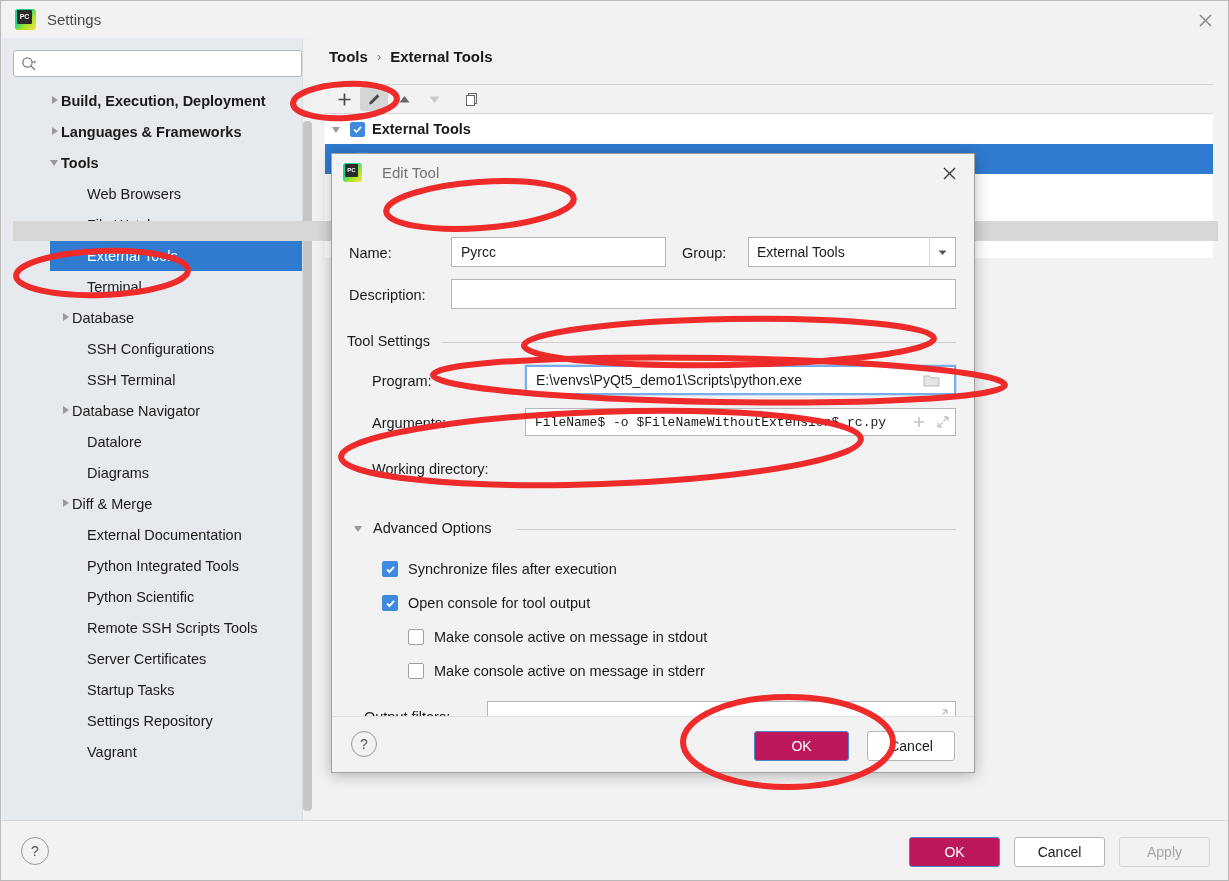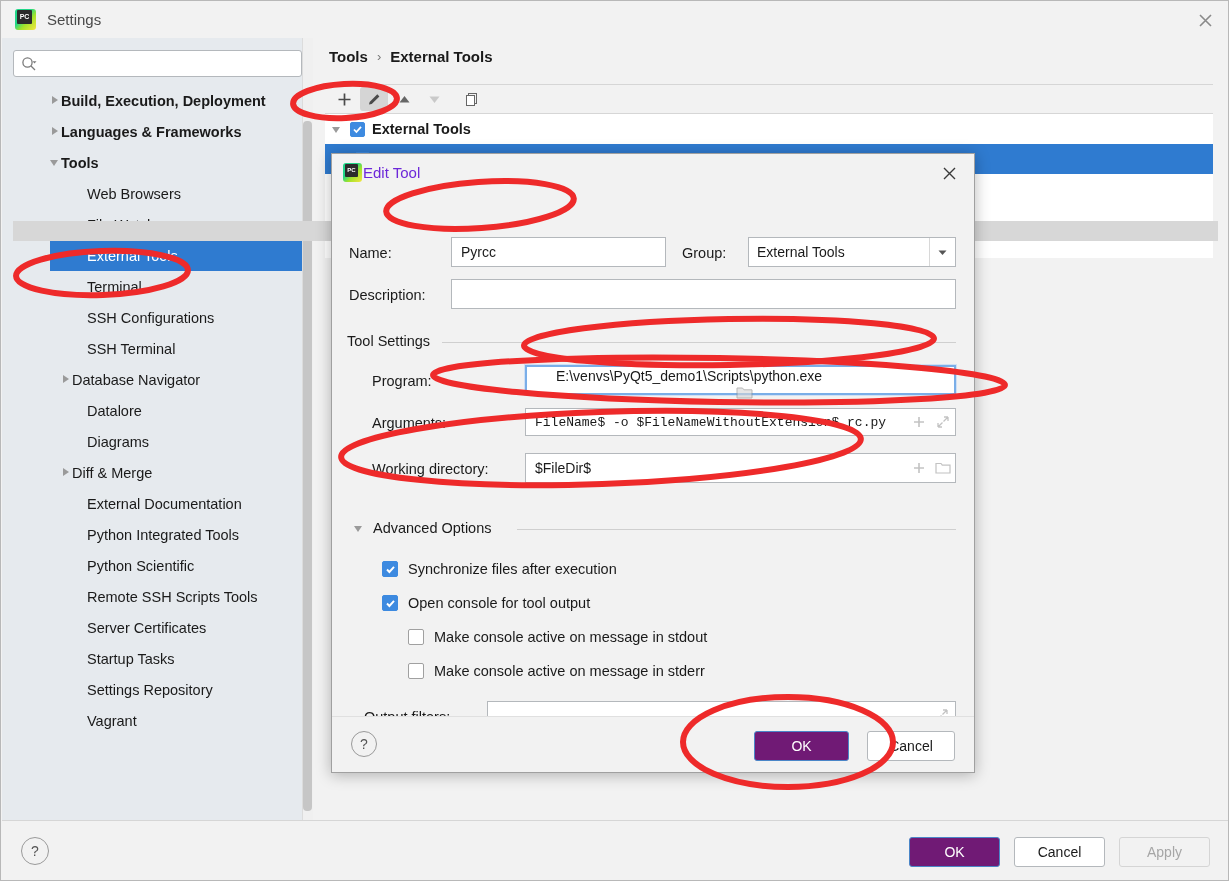--- a/index.html
+++ b/index.html
@@ -147,21 +147,21 @@
     position: absolute; left: 330px; top: 152px; width: 644px; height: 620px;
     background: #f2f2f2;
     border: 1px solid #a0a0a0;
     box-shadow: 0 2px 14px rgba(0,0,0,.28);
   }
   .dlg-title {
     position: relative; height: 37px; display: flex; align-items: center;
   }
   .dlg-title .pc-icon { margin-left: 11px; width: 19px; height: 19px; }
   .dlg-title .pc-icon::after { width: 13px; height: 13px; line-height: 13px; font-size: 6px; }
-  .dlg-title-text { margin-left: 1px; font-size: 15px; color: #6d28d9; }
+  .dlg-title-text { margin-left: 20px; font-size: 15px; color: #737373; }
   .dlg-close {
     position: absolute; right: 14px; top: 8px; width: 22px; height: 22px;
     display: flex; align-items: center; justify-content: center; cursor: pointer;
   }
   .dlg-body { position: relative; height: 545px; }
   .dlg-footer {
     position: absolute; left: 0; bottom: 0; width: 100%; height: 56px;
     background: #f2f2f2; border-top: 1px solid #e0e0e0;
   }
   .lbl { font-size: 14.5px; color: #1a1a1a; }
@@ -190,21 +190,21 @@
     background: #3d8ae0; border: 1px solid #3d8ae0;
     display: flex; align-items: center; justify-content: center;
   }
   .chk.off { background: #fff; border: 1px solid #a0a0a0; }
   .hint { position: absolute; font-size: 12.5px; color: #8a8a8a; }
   .btn {
     height: 30px; border-radius: 3px; font-size: 14px;
     display: flex; align-items: center; justify-content: center;
     cursor: pointer; font-family: "Liberation Sans", sans-serif;
   }
-  .btn.primary { background: #701a75; color: #ffffff; border: 1px solid #4a86c8; }
+  .btn.primary { background: #be185d; color: #ffffff; border: 1px solid #4a86c8; }
   .btn.normal { background: #ffffff; color: #1a1a1a; border: 1px solid #b4b8bc; }
   .btn.disabled { background: #f2f2f2; color: #a6a6a6; border: 1px solid #d5d5d5; cursor: default; }
   .help-btn {
     width: 26px; height: 26px; border-radius: 50%;
     border: 1px solid #9a9a9a; color: #555; font-size: 14px;
     display: flex; align-items: center; justify-content: center; cursor: pointer;
     background: #f2f2f2;
   }
   .combo {
     background: #fff; border: 1px solid #b4b8bc;
@@ -293,20 +293,25 @@
         <div class="trow">
           <span style="display:inline-block;width:26px;flex:none"></span>
           <span class="tarrow"></span>
           <span class="tlabel">Terminal</span>
           <span class="copy-badge"><svg width="13" height="13" viewBox="0 0 13 13">
               <rect x="3.5" y="1.5" width="7" height="8.5" stroke="#a5a9ad" fill="none"></rect>
               <rect x="1.5" y="3.5" width="7" height="8.5" stroke="#a5a9ad" fill="#e6eaee"></rect>
             </svg></span>
         </div>
         <div class="trow">
+          <span style="display:inline-block;width:11px;flex:none"></span>
+          <span class="tarrow right"></span>
+          <span class="tlabel">Database</span>
+        </div>
+        <div class="trow">
           <span style="display:inline-block;width:26px;flex:none"></span>
           <span class="tarrow"></span>
           <span class="tlabel">SSH Configurations</span>
           <span class="copy-badge"><svg width="13" height="13" viewBox="0 0 13 13">
               <rect x="3.5" y="1.5" width="7" height="8.5" stroke="#a5a9ad" fill="none"></rect>
               <rect x="1.5" y="3.5" width="7" height="8.5" stroke="#a5a9ad" fill="#e6eaee"></rect>
             </svg></span>
         </div>
         <div class="trow">
           <span style="display:inline-block;width:26px;flex:none"></span>
@@ -494,21 +499,21 @@
 
       <div class="lbl" style="position:absolute;left:17px;top:96px;">Description:</div>
       <div class="field" style="position:absolute;left:119px;top:88px;width:505px;height:30px;">
         <input id="description-input" style="">
       </div>
 
       <div class="sec-title" style="left:15px;top:142px;">Tool Settings</div>
       <div class="group-sep" style="left:110px;top:151px;width:514px;"></div>
 
       <div class="lbl" style="position:absolute;left:40px;top:182px;">Program:</div>
-      <div class="field focus" style="position:absolute;left:193px;top:174px;width:431px;height:30px;padding-right:0;flex-direction:column;">
+      <div class="field focus" style="position:absolute;left:193px;top:174px;width:431px;height:30px;padding-right:0;">
         <input id="program-input" style="width: 380px;" value="E:\venvs\PyQt5_demo1\Scripts\python.exe">
         <span class="iconbtn" style="width:34px;height:26px;">
           <svg width="17" height="15" viewBox="0 0 17 15">
             <path d="M1 3 h5.5 l1.4 1.8 H16 v8.2 H1 Z" fill="#d6d6d6" stroke="#8a8a8a" stroke-width="1"></path>
           </svg>
         </span>
       </div>
 
       <div class="lbl" style="position:absolute;left:40px;top:224px;">Arguments:</div>
       <div class="field" style="position:absolute;left:193px;top:217px;width:431px;height:28px;padding-right:0;">
@@ -520,33 +525,20 @@
         </span>
         <span class="iconbtn">
           <svg width="14" height="14" viewBox="0 0 14 14">
             <path d="M12 2 L7.5 6.5 M12 2 L12 6 M12 2 L8 2" stroke="#9a9a9a" stroke-width="1.3" fill="none"></path>
             <path d="M2 12 L6.5 7.5 M2 12 L2 8 M2 12 L6 12" stroke="#9a9a9a" stroke-width="1.3" fill="none"></path>
           </svg>
         </span>
       </div>
 
       <div class="lbl" style="position:absolute;left:40px;top:270px;">Working directory:</div>
-      <div class="field" style="position:absolute;left:193px;top:262px;width:431px;height:30px;padding-right:0;">
-        <input id="workdir-input" style="width: 375px;" value="$FileDir$">
-        <span class="iconbtn">
-          <svg width="14" height="14" viewBox="0 0 14 14">
-              <path d="M7 2 V12 M2 7 H12" stroke="#9a9a9a" stroke-width="1.6"></path>
-            </svg>
-        </span>
-        <span class="iconbtn">
-          <svg width="16" height="14" viewBox="0 0 16 14">
-            <path d="M1 2.5 h5 l1.3 1.7 H15 v7.8 H1 Z" fill="none" stroke="#9a9a9a" stroke-width="1.2"></path>
-          </svg>
-        </span>
-      </div>
 
       <div class="chk-row" style="left:22px;top:329px;gap:8px;">
         <span class="tarrow down"></span>
         <span>Advanced Options</span>
       </div>
       <div class="group-sep" style="left:185px;top:338px;width:439px;"></div>
 
       <div id="adv-checkboxes">
           <div class="chk-row" style="left: 50px; top: 370px;">
             <span class="chk">

